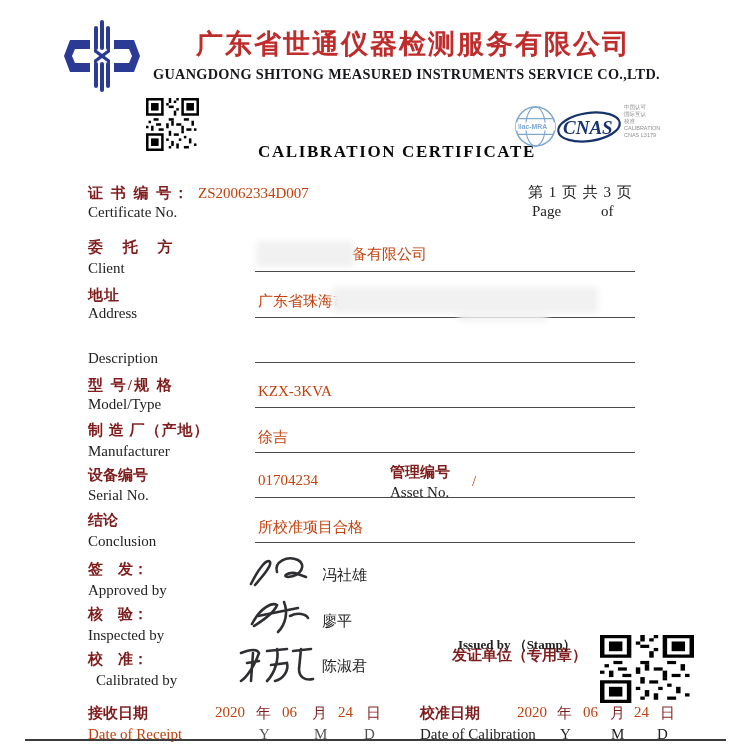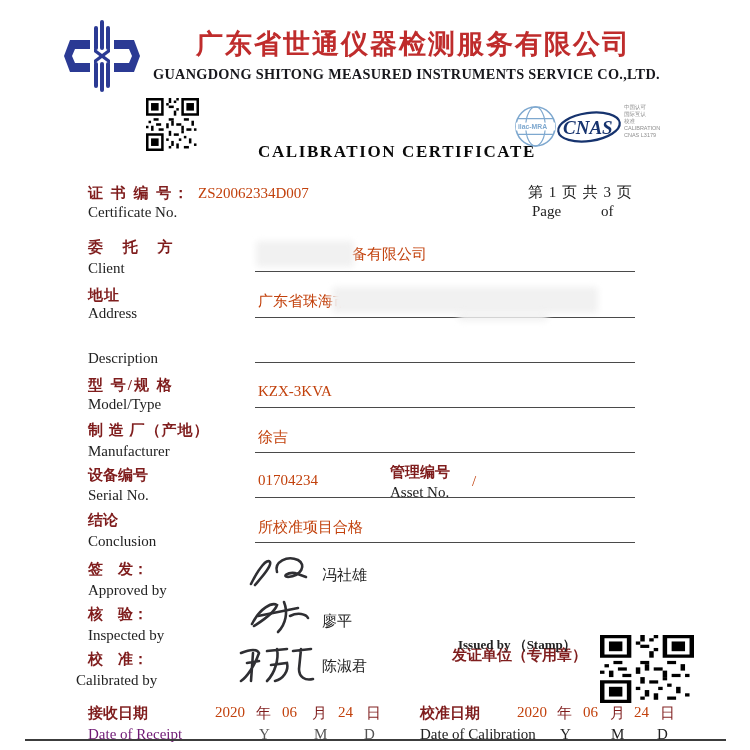--- a/index.html
+++ b/index.html
@@ -175,36 +175,36 @@
   <div class="abs en-label" style="left:88px;top:627px">Inspected by</div>
   <svg class="abs" style="left:246px;top:596px" width="66" height="40" viewBox="0 0 66 40">
     <path class="sig" d="M6 28 C14 12 26 6 31 9 C28 18 14 26 8 30"></path>
     <path class="sig" d="M12 20 L52 12"></path>
     <path class="sig" d="M38 6 C42 16 40 28 32 36"></path>
     <path class="sig" d="M44 20 C52 16 60 18 62 22"></path>
   </svg>
   <div class="abs en-label" style="left:322px;top:612px">廖平</div>
 
   <div class="abs cn-label" style="left:88px;top:650px">校　准：</div>
-  <div class="abs en-label" style="left:76px;top:672px">Calibrated by</div>
+  <div class="abs en-label" style="left:96px;top:672px">Calibrated by</div>
   <svg class="abs" style="left:233px;top:641px" width="84" height="46" viewBox="0 0 84 46">
     <path class="sig" d="M8 12 C18 8 24 8 26 12 C22 24 14 36 8 40 M14 22 L26 20 M20 12 L18 40"></path>
     <path class="sig" d="M34 10 L54 8 M44 8 C46 18 42 32 34 40 M38 24 L54 22 C56 30 50 38 42 40"></path>
     <path class="sig" d="M60 10 L78 8 M68 8 L66 28 C66 36 72 40 80 38"></path>
   </svg>
   <div class="abs en-label" style="left:322px;top:657px">陈淑君</div>
 
   <div class="abs cn-label" style="left:452px;top:646px">发证单位（专用章）</div>
   <div class="abs en-label" style="left:458px;top:636px;font-size:13px;font-weight:bold">Issued by （Stamp）</div>
   <svg class="abs" style="left:600px;top:635px" width="94" height="68" viewBox="0 0 21 21" preserveAspectRatio="none">
       <use href="#qr"></use>
     </svg>
 
   <div class="abs cn-label" style="left:88px;top:704px">接收日期</div>
-  <div class="abs en-label" style="left:88px;top:726px;color:#701a75">Date of Receipt</div>
+  <div class="abs en-label" style="left:88px;top:726px;color:#c2410c">Date of Receipt</div>
   <span class="abs val" style="left:215px;top:704px">2020</span>
   <span class="abs cn-label" style="left:256px;top:704px;font-weight:normal">年</span>
   <span class="abs val" style="left:282px;top:704px">06</span>
   <span class="abs cn-label" style="left:312px;top:704px;font-weight:normal">月</span>
   <span class="abs val" style="left:338px;top:704px">24</span>
   <span class="abs cn-label" style="left:366px;top:704px;font-weight:normal">日</span>
   <span class="abs en-label" style="left:259px;top:726px;color:#555">Y</span>
   <span class="abs en-label" style="left:314px;top:726px;color:#555">M</span>
   <span class="abs en-label" style="left:364px;top:726px;color:#555">D</span>
 

